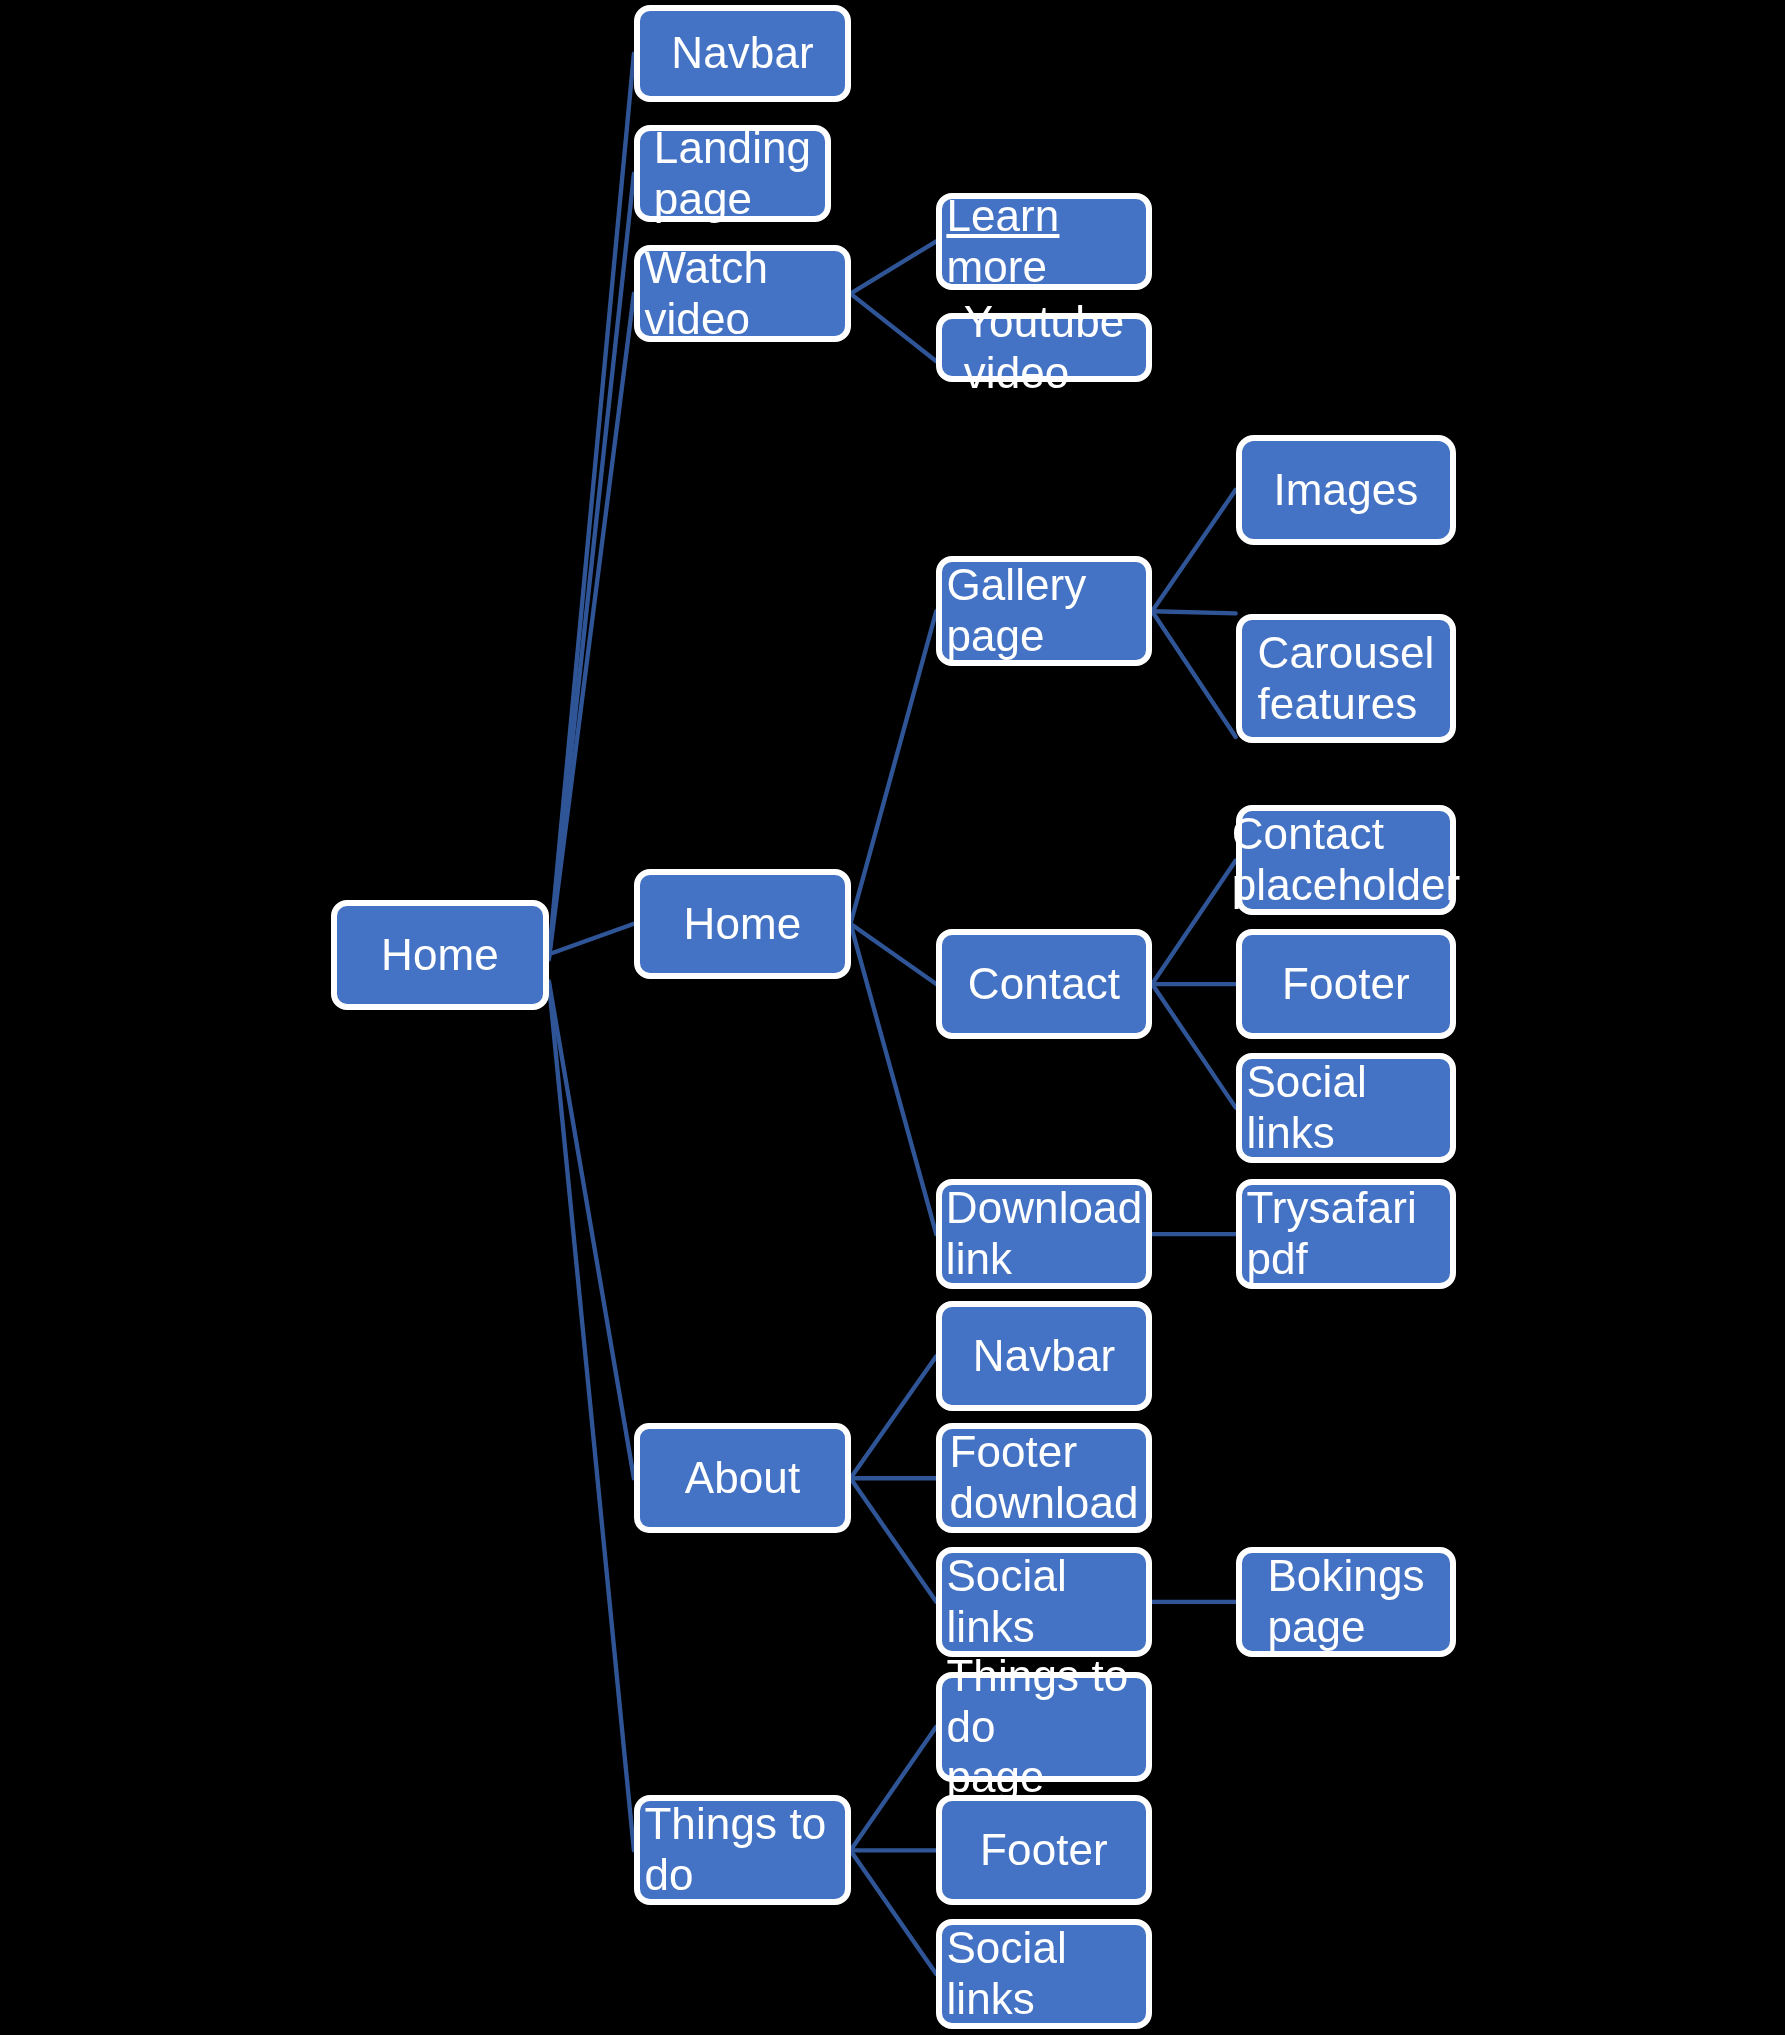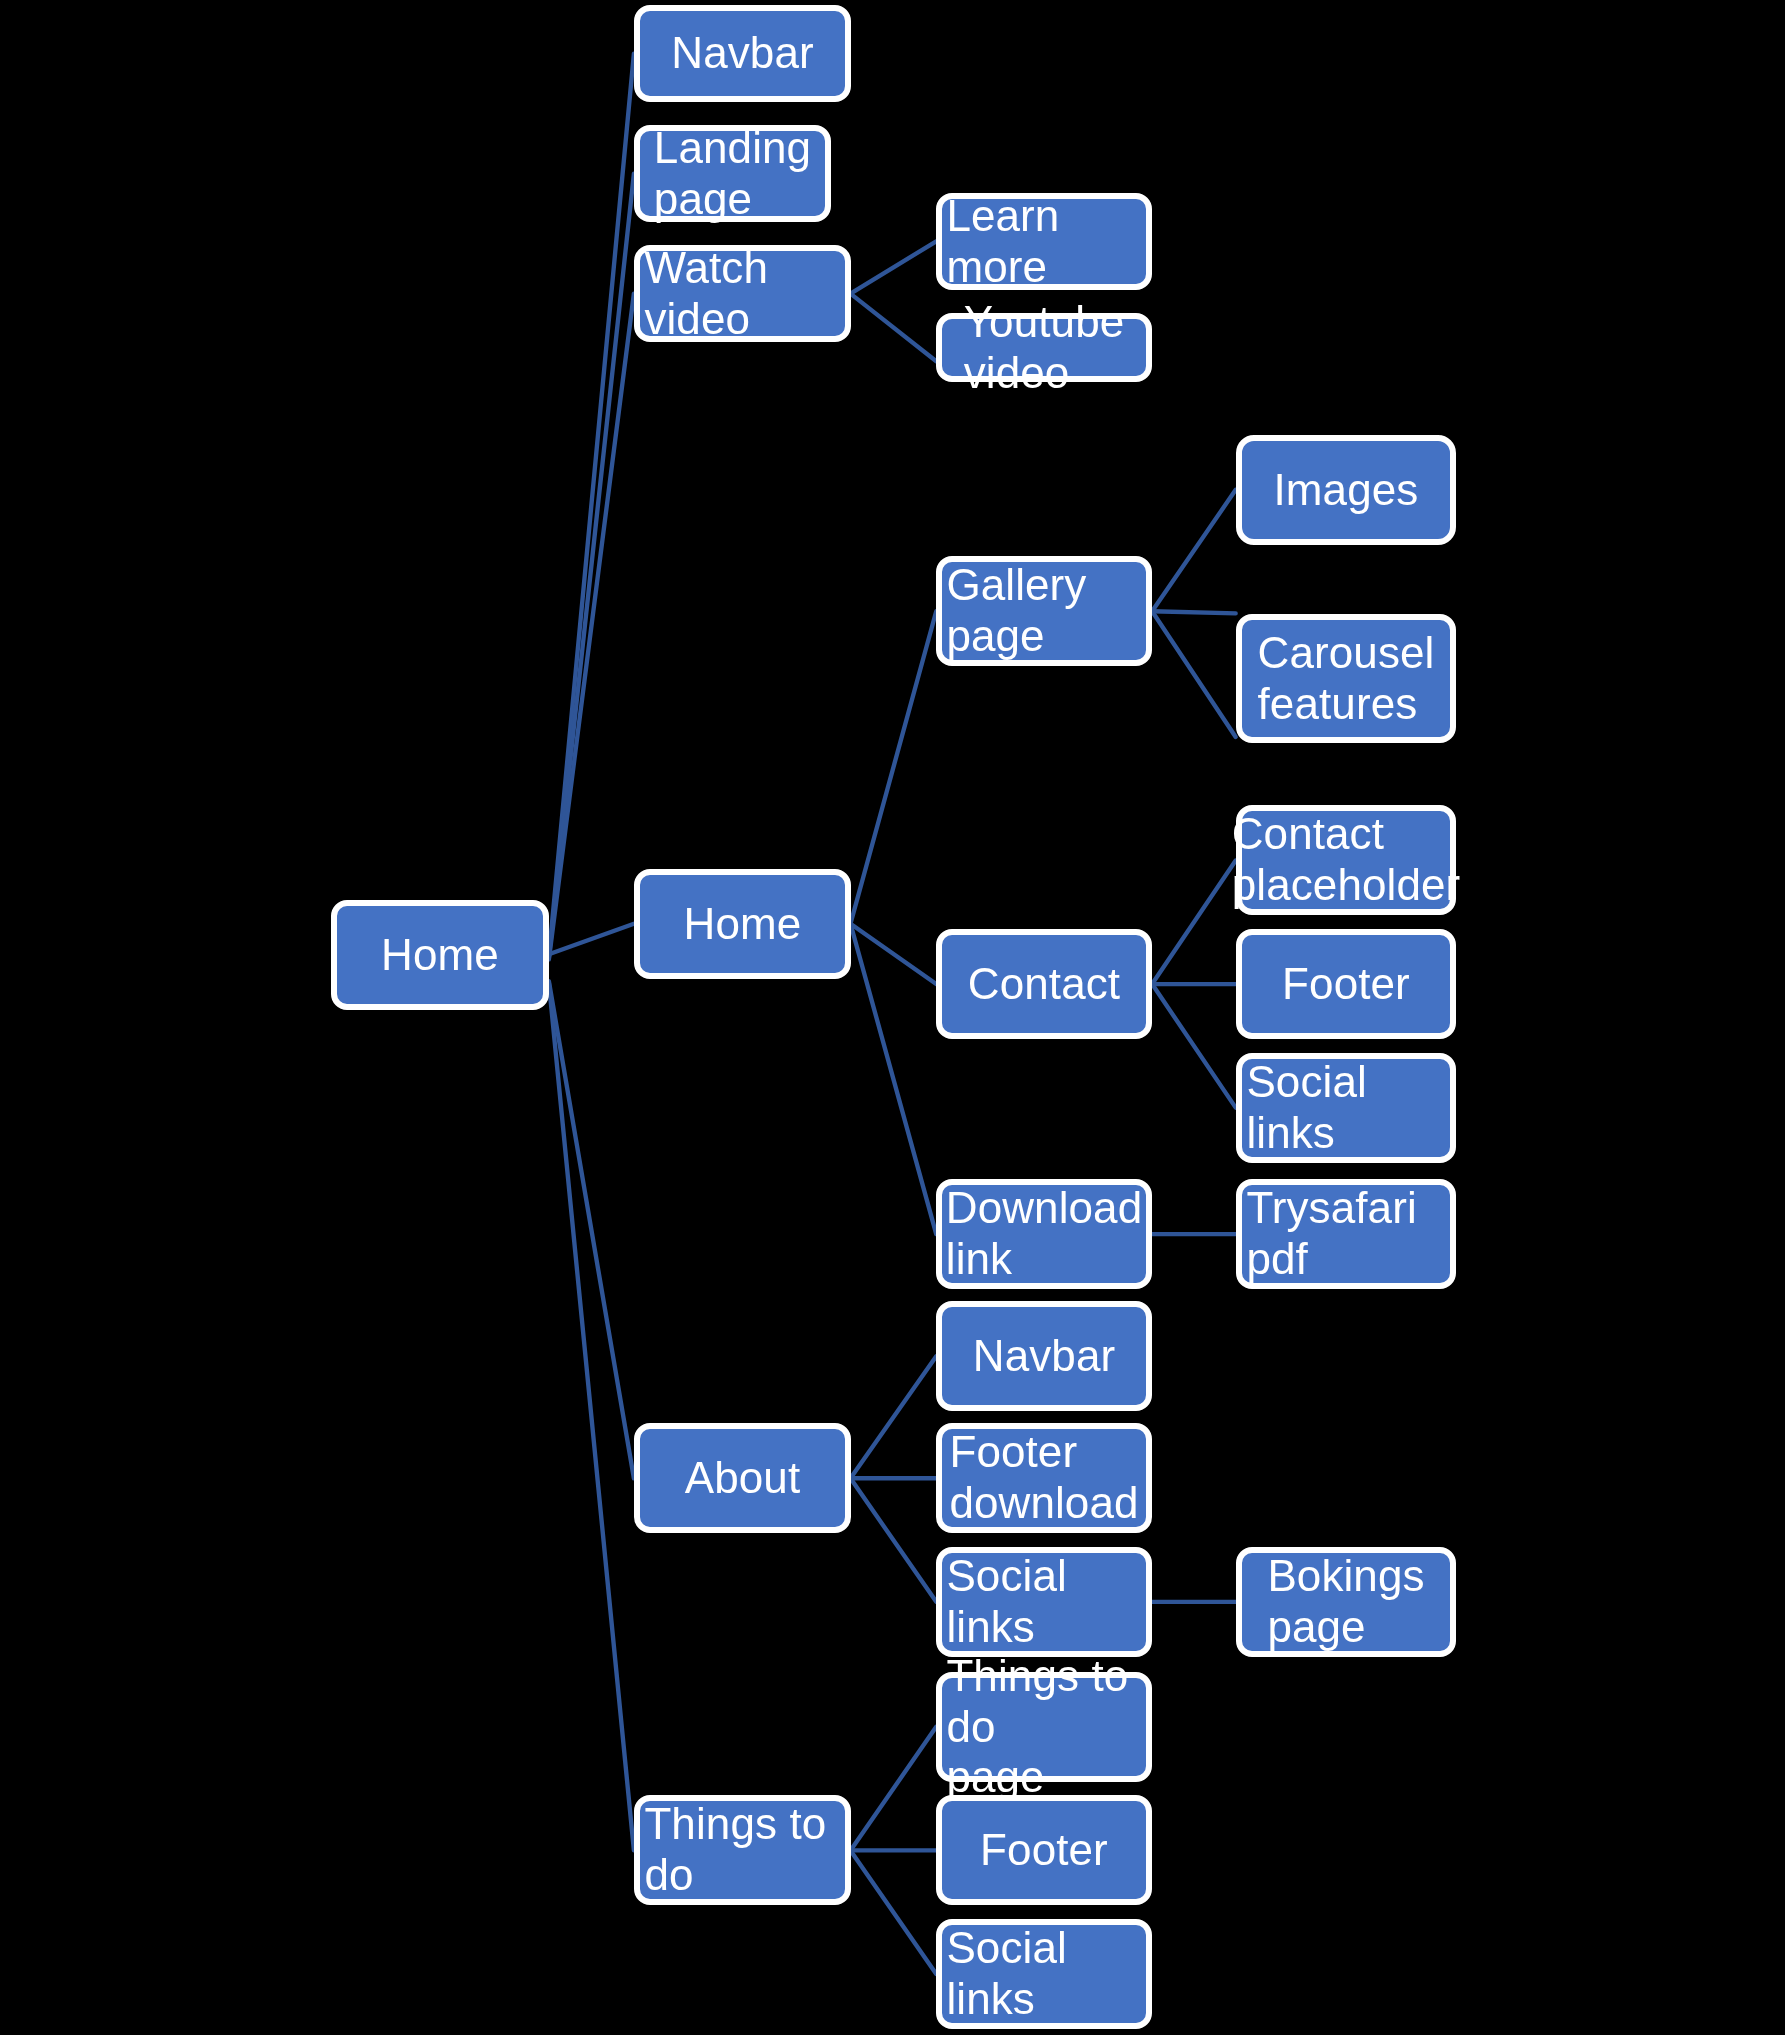--- a/index.html
+++ b/index.html
@@ -73,37 +73,37 @@
       <line x1="1585" y1="2204" x2="1700" y2="2204" stroke="#2F5597" stroke-width="6" stroke-linecap="round"></line>
       <line x1="1170" y1="2546" x2="1288" y2="2376" stroke="#2F5597" stroke-width="6" stroke-linecap="round"></line>
       <line x1="1170" y1="2546" x2="1288" y2="2546" stroke="#2F5597" stroke-width="6" stroke-linecap="round"></line>
       <line x1="1170" y1="2546" x2="1288" y2="2716" stroke="#2F5597" stroke-width="6" stroke-linecap="round"></line>
     </svg>
 <div class="node" style="left: 331px; top: 900px; width: 218px; height: 110px; background: rgb(68, 114, 196); border-color: rgb(255, 255, 255); color: rgb(255, 255, 255);">Home</div>
     <div class="node" style="left: 634px; top: 5.1px; width: 217px; height: 97px; background: rgb(68, 114, 196); border-color: rgb(255, 255, 255); color: rgb(255, 255, 255);">Navbar</div>
     <div class="node" style="left: 634px; top: 125px; width: 197px; height: 97px; background: rgb(68, 114, 196); border-color: rgb(255, 255, 255); color: rgb(255, 255, 255);">Landing
 page</div>
     <div class="node" style="left: 634px; top: 245px; width: 217px; height: 97px; background: rgb(68, 114, 196); border-color: rgb(255, 255, 255); color: rgb(255, 255, 255);">Watch video</div>
-    <div class="node" style="left: 936px; top: 193px; width: 216px; height: 97px; background: rgb(68, 114, 196); border-color: rgb(255, 255, 255); color: rgb(255, 255, 255);">Learn more</div>
+    <div class="node" style="left: 936px; top: 193px; width: 216px; height: 97px; background: rgb(68, 114, 196); border-color: rgb(255, 255, 255); color: rgb(255, 255, 255); text-decoration: underline;">Learn more</div>
     <div class="node" style="left: 936px; top: 313px; width: 216px; height: 69px; background: rgb(68, 114, 196); border-color: rgb(255, 255, 255); color: rgb(255, 255, 255);">Youtube
 video</div>
     <div class="node" style="left: 634px; top: 869px; width: 217px; height: 110px; background: rgb(68, 114, 196); border-color: rgb(255, 255, 255); color: rgb(255, 255, 255);">Home</div>
     <div class="node" style="left: 936px; top: 556px; width: 216px; height: 110px; background: rgb(68, 114, 196); border-color: rgb(255, 255, 255); color: rgb(255, 255, 255);">Gallery page</div>
     <div class="node" style="left: 1236px; top: 435px; width: 220px; height: 110px; background: rgb(68, 114, 196); border-color: rgb(255, 255, 255); color: rgb(255, 255, 255); border-radius: 18px;">Images</div>
     <div class="node" style="left: 1236px; top: 568px; width: 220px; height: 129px; background: rgb(68, 114, 196); border-color: rgb(255, 255, 255); color: rgb(255, 255, 255); margin-top: 46px;">Carousel
 features</div>
     <div class="node" style="left: 936px; top: 929px; width: 216px; height: 110px; background: rgb(68, 114, 196); border-color: rgb(255, 255, 255); color: rgb(255, 255, 255);">Contact</div>
     <div class="node" style="left: 1236px; top: 805px; width: 220px; height: 110px; background: rgb(68, 114, 196); border-color: rgb(255, 255, 255); color: rgb(255, 255, 255);">Contact
 placeholder</div>
     <div class="node" style="left: 1236px; top: 929px; width: 220px; height: 110px; background: rgb(68, 114, 196); border-color: rgb(255, 255, 255); color: rgb(255, 255, 255);">Footer</div>
     <div class="node" style="left: 1236px; top: 1053px; width: 220px; height: 110px; background: rgb(68, 114, 196); border-color: rgb(255, 255, 255); color: rgb(255, 255, 255);">Social links</div>
     <div class="node" style="left: 936px; top: 1179px; width: 216px; height: 110px; background: rgb(68, 114, 196); border-color: rgb(255, 255, 255); color: rgb(255, 255, 255);">Download
 link</div>
     <div class="node" style="left: 1236px; top: 1179px; width: 220px; height: 110px; background: rgb(68, 114, 196); border-color: rgb(255, 255, 255); color: rgb(255, 255, 255);">Trysafari pdf</div>
-    <div class="node" style="left: 634px; top: 1423px; width: 217px; height: 110px; background: rgb(68, 114, 196); border-color: rgb(255, 255, 255); color: rgb(255, 255, 255);">About</div>
+    <div class="node" style="left: 634px; top: 1423px; width: 217px; height: 110px; background: rgb(68, 114, 196); border-color: rgb(255, 255, 255); color: rgb(255, 255, 255); border-radius: 15px;">About</div>
     <div class="node" style="left: 936px; top: 1301px; width: 216px; height: 110px; background: rgb(68, 114, 196); border-color: rgb(255, 255, 255); color: rgb(255, 255, 255);">Navbar</div>
     <div class="node" style="left: 936px; top: 1423px; width: 216px; height: 110px; background: rgb(68, 114, 196); border-color: rgb(255, 255, 255); color: rgb(255, 255, 255);">Footer
 download</div>
     <div class="node" style="left: 936px; top: 1547px; width: 216px; height: 110px; background: rgb(68, 114, 196); border-color: rgb(255, 255, 255); color: rgb(255, 255, 255);">Social links</div>
     <div class="node" style="left: 1236px; top: 1547px; width: 220px; height: 110px; background: rgb(68, 114, 196); border-color: rgb(255, 255, 255); color: rgb(255, 255, 255);">Bokings
 page</div>
     <div class="node" style="left: 634px; top: 1795px; width: 217px; height: 110px; background: rgb(68, 114, 196); border-color: rgb(255, 255, 255); color: rgb(255, 255, 255);">Things to do</div>
     <div class="node" style="left: 936px; top: 1672px; width: 216px; height: 110px; background: rgb(68, 114, 196); border-color: rgb(255, 255, 255); color: rgb(255, 255, 255);">Things to do
 page</div>
     <div class="node" style="left: 936px; top: 1795px; width: 216px; height: 110px; background: rgb(68, 114, 196); border-color: rgb(255, 255, 255); color: rgb(255, 255, 255);">Footer</div>

